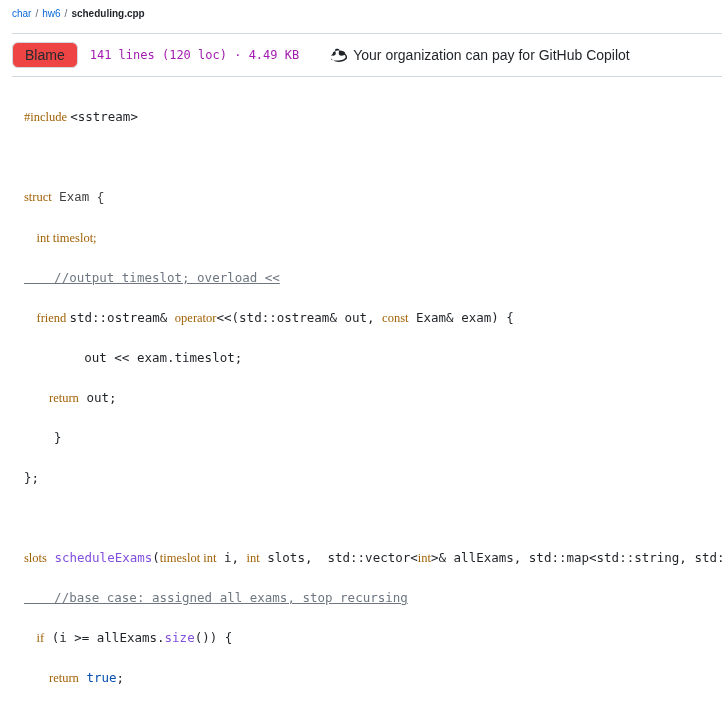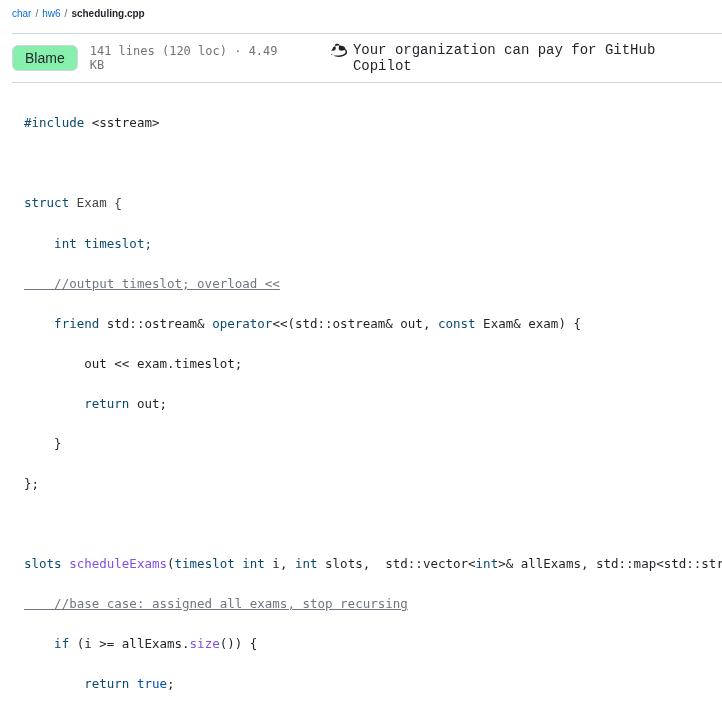--- a/index.html
+++ b/index.html
@@ -2,27 +2,27 @@
 <html><head>
   <meta charset="utf-8">
   <style>
     * { margin: 0; padding: 0; box-sizing: border-box; }
     body { font-family: -apple-system, BlinkMacSystemFont, "Segoe UI", Helvetica, Arial, sans-serif; font-size: 14px; color: #1f2328; background: #fff; }
     .breadcrumb { padding: 8px 0 8px 0; font-size: 10px; }
     .breadcrumb a { color: #0969da; text-decoration: none; }
     .breadcrumb .sep { color: #656d76; margin: 0 4px; }
     .breadcrumb .current { font-weight: 600; color: #1f2328; }
     .toolbar { display: flex; align-items: center; gap: 12px; padding: 8px 0; border-top: 1px solid #d0d7de; border-bottom: 1px solid #d0d7de; margin-top: 6px; }
-    .blame-btn { background: #86efac; border: 1px solid #d0d7de; border-radius: 6px; padding: 4px 12px; font-size: 14px; color: #24292f; cursor: pointer; }
-    .fileinfo { font-family: ui-monospace, SFMono-Regular, Menlo, monospace; font-size: 12px; color: #737373; }
-    .copilot { display: flex; gap: 6px; font-size: 14px; color: #1f2328; margin-left: 20px; font-family: Liberation Mono, monospace; }
+    .blame-btn { background: #ef4444; border: 1px solid #d0d7de; border-radius: 6px; padding: 4px 12px; font-size: 14px; color: #24292f; cursor: pointer; }
+    .fileinfo { font-family: ui-monospace, SFMono-Regular, Menlo, monospace; font-size: 12px; color: #a21caf; }
+    .copilot { display: flex; align-items: center; gap: 6px; font-size: 14px; color: #1f2328; margin-left: 20px; }
     .copilot-icon { width: 16px; height: 16px; }
     .code { font-family: ui-monospace, SFMono-Regular, Menlo, Consolas, monospace; font-size: 12.5px; line-height: 20px; white-space: pre; padding: 10px 0 0 12px; overflow: hidden; }
     .line { display: block; }
-    .kw { color: #0c4a6e; }
+    .kw { color: #a16207; font-family: Liberation Serif, serif; }
     .cls { color: #404040; font-family: Liberation Mono, monospace; }
     .fn { color: #8250df; }
     .str { }
     .cmt { color: #6e7781; text-decoration: underline; }
     .bool { color: #0550ae; }
     .container { padding-left: 12px; }
   </style>
 </head>
 <body>
 

